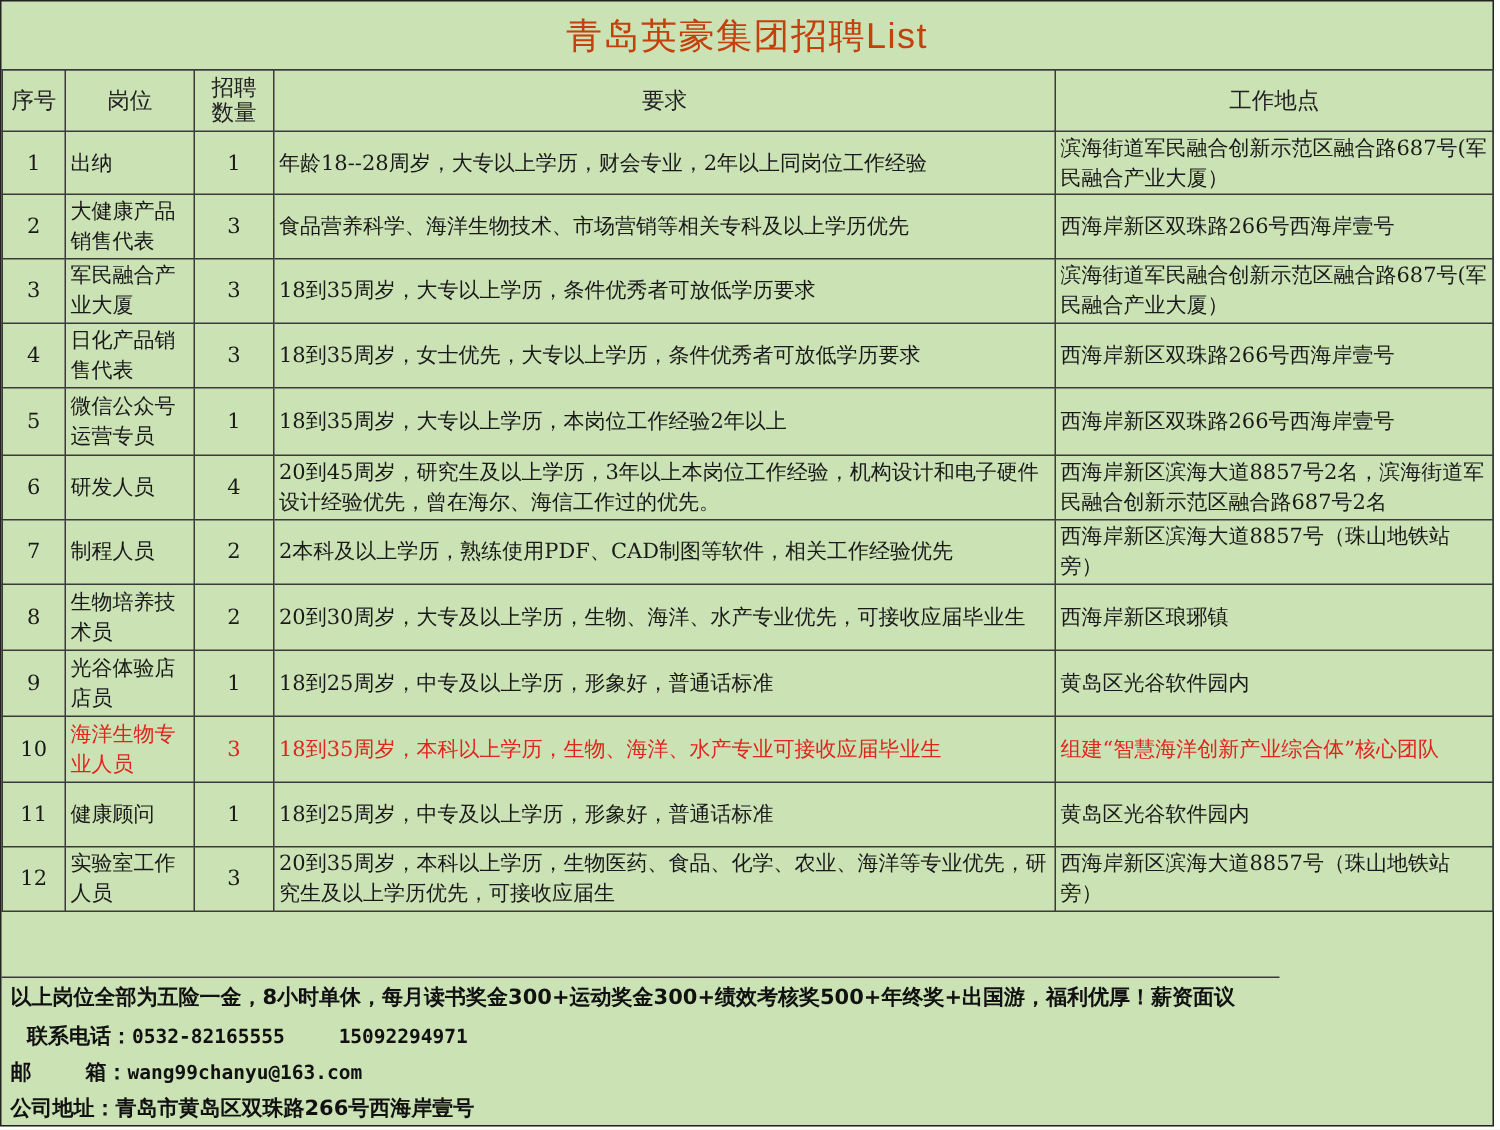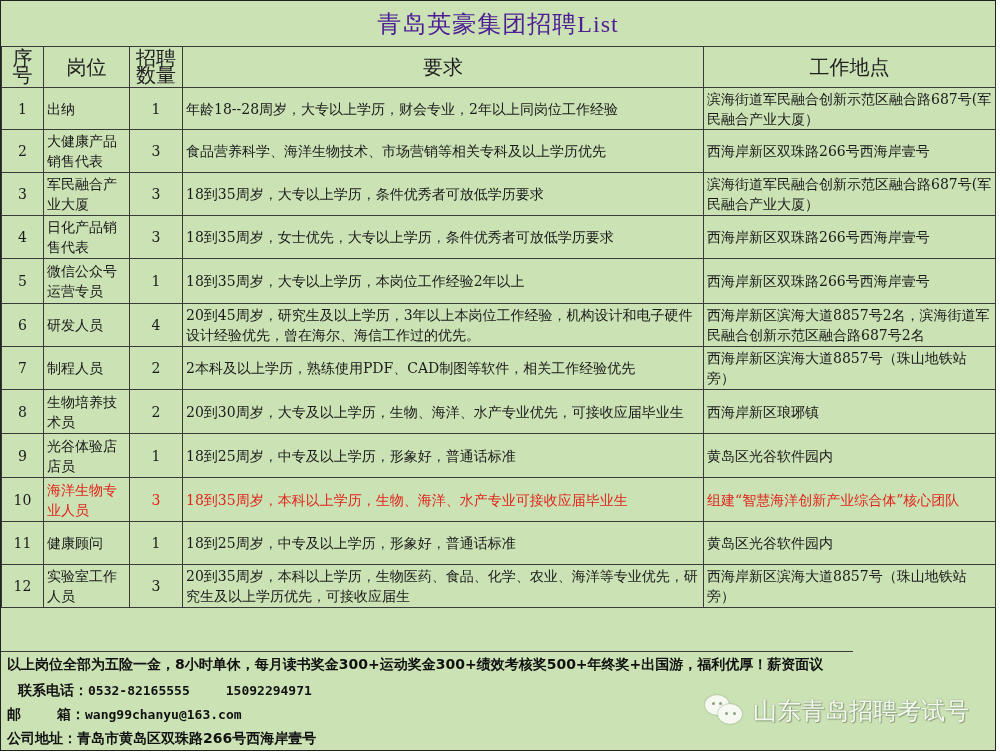--- a/index.html
+++ b/index.html
@@ -4,36 +4,36 @@
   <style>
     html, body { margin: 0; padding: 0; background: #ffffff; }
     body { width: 1000px; height: 753px; overflow: hidden; position: relative; font-family: "DejaVu Serif", "Liberation Serif", serif; color: #1a1a1a; }
     .sheet {
       position: absolute; left: 0; top: 0; width: 996px; height: 751px;
       background: #cbe2b5; border: 1px solid #222; box-sizing: border-box;
     }
     .title {
       position: absolute; left: 0; top: 0; width: 994px; height: 45px;
       display: flex; align-items: center; justify-content: center;
-      font-size: 24px; letter-spacing: 1px; color: #4c1d95;
+      font-size: 24px; letter-spacing: 1px; color: #c2410c;
       border-bottom: 1px solid #555;
-      font-family: Liberation Serif, serif;
+      font-family: Liberation Sans, sans-serif;
       font-weight: normal;
     }
     table.grid {
       position: absolute; left: 0; top: 45px; width: 994px;
       border-collapse: collapse; table-layout: fixed;
     }
     table.grid td, table.grid th {
       border: 1px solid #3a3a3a; padding: 0 3px; font-weight: normal;
       vertical-align: middle; overflow: hidden;
     }
     table.grid th {
       font-family: "DejaVu Sans", "Liberation Sans", sans-serif;
-      font-size: 20px; text-align: center; line-height: 17px; color: #222;
+      font-size: 15px; text-align: center; line-height: 17px; color: #222;
       height: 40px;
     }
     table.grid td { font-size: 14px; line-height: 20px; }
     td.c-num, td.c-qty { text-align: center; font-size: 15px; }
     td.c-pos { text-align: left; font-size: 14px; line-height: 19px; padding: 0 2px; }
     td.c-req, td.c-loc { text-align: left; padding-left: 4px; }
     tr.r { height: 43px; }
     tr.red td { color: #e0261c; }
     .footer {
       position: absolute; left: 0; top: 650px; width: 852px; height: 100px;
@@ -182,24 +182,13 @@
       <span>联系电话：</span><span class="mono">0532-82165555</span><span class="gap"></span><span class="mono">15092294971</span>
     </div>
     <div class="line l3">
       <span>邮</span><span class="mail-gap"></span><span>箱：</span><span class="mono">wang99chanyu@163.com</span>
     </div>
     <div class="line l4">
       <span>公司地址：</span><span>青岛市黄岛区双珠路266号西海岸壹号</span>
     </div>
   </div>
 
-  <div class="watermark">
-    <div class="wechat-icon">
-      <div class="b1"></div>
-      <div class="e" style="left:7px;top:7px"></div>
-      <div class="e" style="left:14px;top:7px"></div>
-      <div class="b2"></div>
-      <div class="e" style="left:20px;top:17px"></div>
-      <div class="e" style="left:28px;top:17px"></div>
-    </div>
-    <span>山东青岛招聘考试号</span>
-  </div>
 </div>
 
 </body></html>

